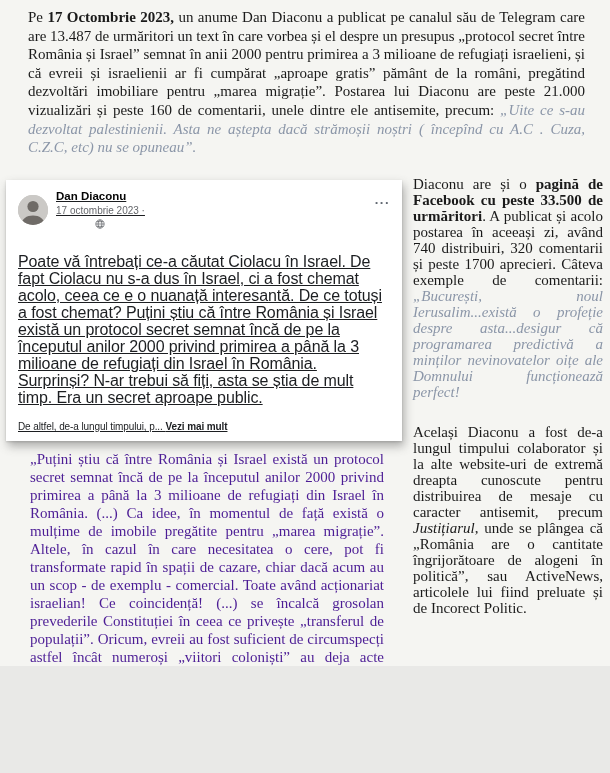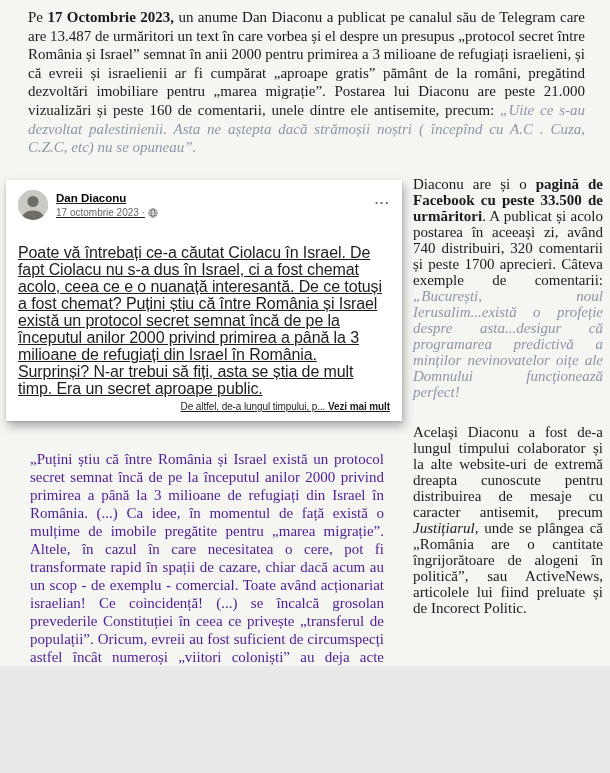--- a/index.html
+++ b/index.html
@@ -42,27 +42,27 @@
     box-shadow:2px 5px 9px rgba(80,80,80,0.45), 0 1px 2px rgba(0,0,0,0.15);
     font-family:"Liberation Sans", sans-serif; color:#1c1e21;text-decoration:underline;
   }
   .fb-header { position:relative; display:flex; align-items:center; gap:8px; }
   .avatar {
     width:30px; height:30px; border-radius:50%; overflow:hidden;
     flex:0 0 30px; background:#d6d4d1; box-shadow:0 0 0 1px rgba(0,0,0,0.08) inset;
   }
   .avatar svg { display:block; }
   .fb-name { font-size:11.5px; font-weight:bold; color:#050505; line-height:13px; }
-  .fb-date { font-size:10px; color:#65676b; display:flex; align-items:center; gap:3px; margin-top:2px; }
+  .fb-date { font-size:10px; color:#65676b; display:flex; align-items:center; gap:3px; margin-top:2px;flex-direction:column; }
   .fb-menu {
     position:absolute; right:0; top:2px; color:#606770;
     font-size:13px; font-weight:bold; letter-spacing:1.5px; cursor:pointer;
   }
   .fb-body { margin-top:24px; font-size:16px; line-height:17px; letter-spacing:-0.1px; }
-  .fb-more { margin-top:4px; font-size:10px; letter-spacing:-0.1px;text-align:right; }
+  .fb-more { margin-top:15px; font-size:10px; letter-spacing:-0.1px; }
   .fb-more .see-more { font-weight:bold; cursor:pointer; }
   .fb-meta {
     margin-top:9px; display:flex; justify-content:space-between; align-items:center;
     font-size:10px; color:#65676b;
   }
   .fb-reactions { display:flex; align-items:center; gap:5px; cursor:pointer; }
   .like-badge {
     width:14px; height:14px; border-radius:50%; background:#1877f2;
     display:inline-flex; align-items:center; justify-content:center;
     box-shadow:0 0 0 1px #fff;

